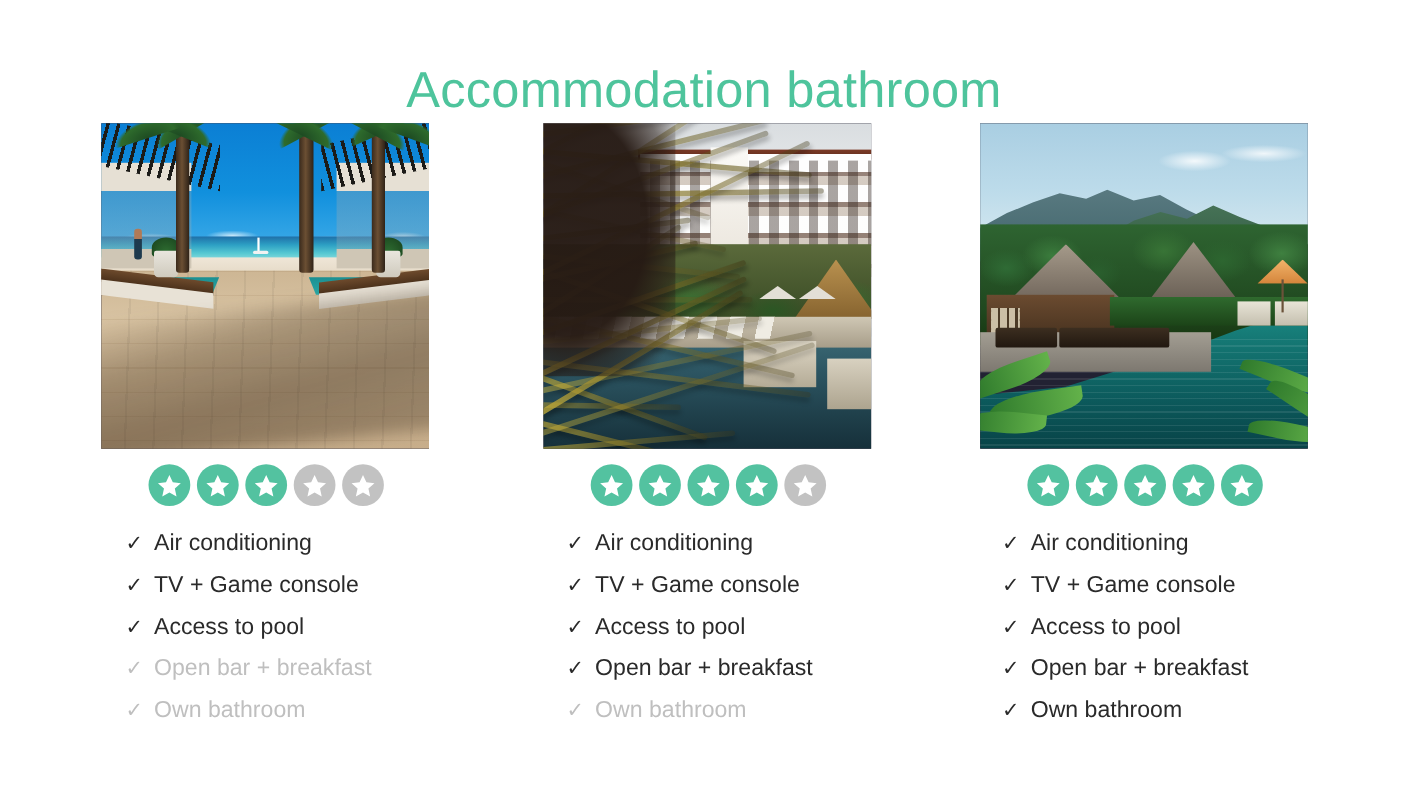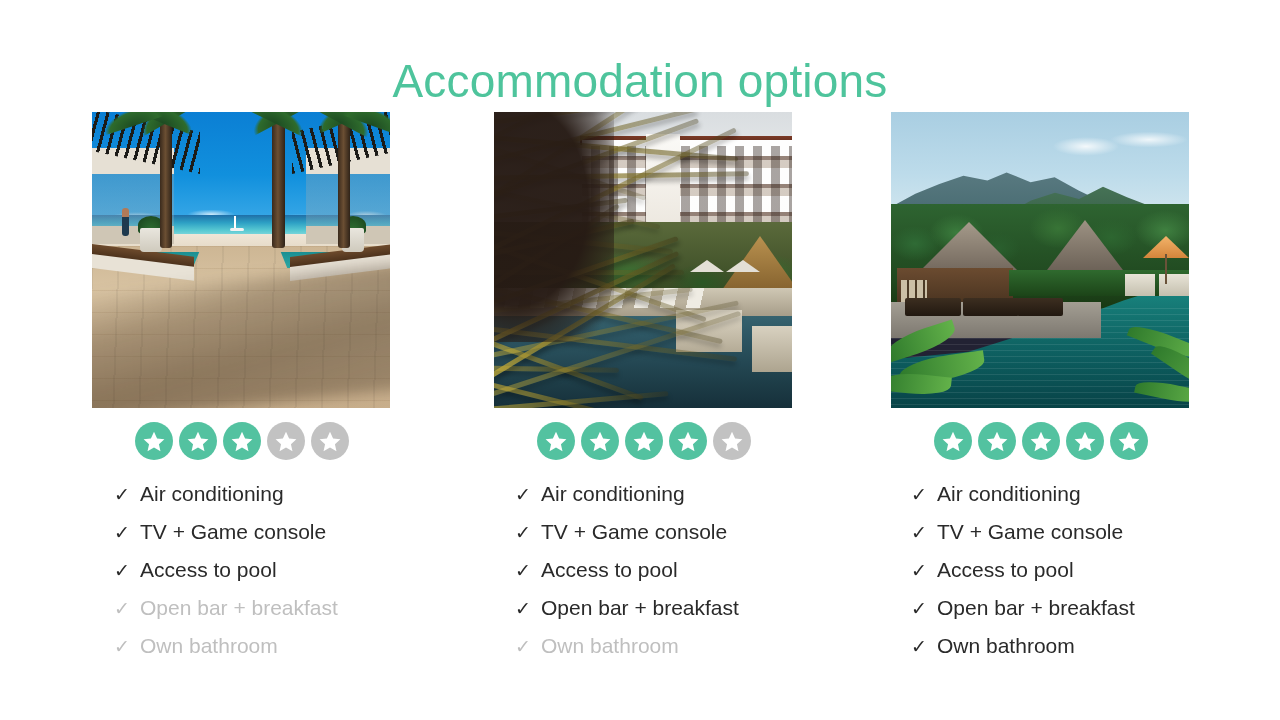--- a/index.html
+++ b/index.html
@@ -355,21 +355,21 @@
   .feature-label { white-space: nowrap; }
 
   
   .col-1 .features { padding-left: 21px; }
   .col-2 .features { padding-left: 20px; }
   .col-1 .feature-item { height: 38px; }
 </style>
 </head>
 <body style="background: rgb(255, 255, 255);">
 
-<h1 id="slide-title" style="color: rgb(78, 196, 156);">Accommodation options</h1>
+<h1 id="slide-title" style="color: rgb(78, 196, 156);">Accommodation bathroom</h1>
 
 <div id="columns">
     <div class="option-column col-0">
       <div class="photo">
         <div class="layer p1-sky"></div>
         <div class="layer p1-cloudband"></div>
         <div class="layer p1-sea"></div>
         <div class="layer p1-sand"></div>
         <div class="layer p1-boat"></div>
         <div class="layer p1-boat-h"></div>

